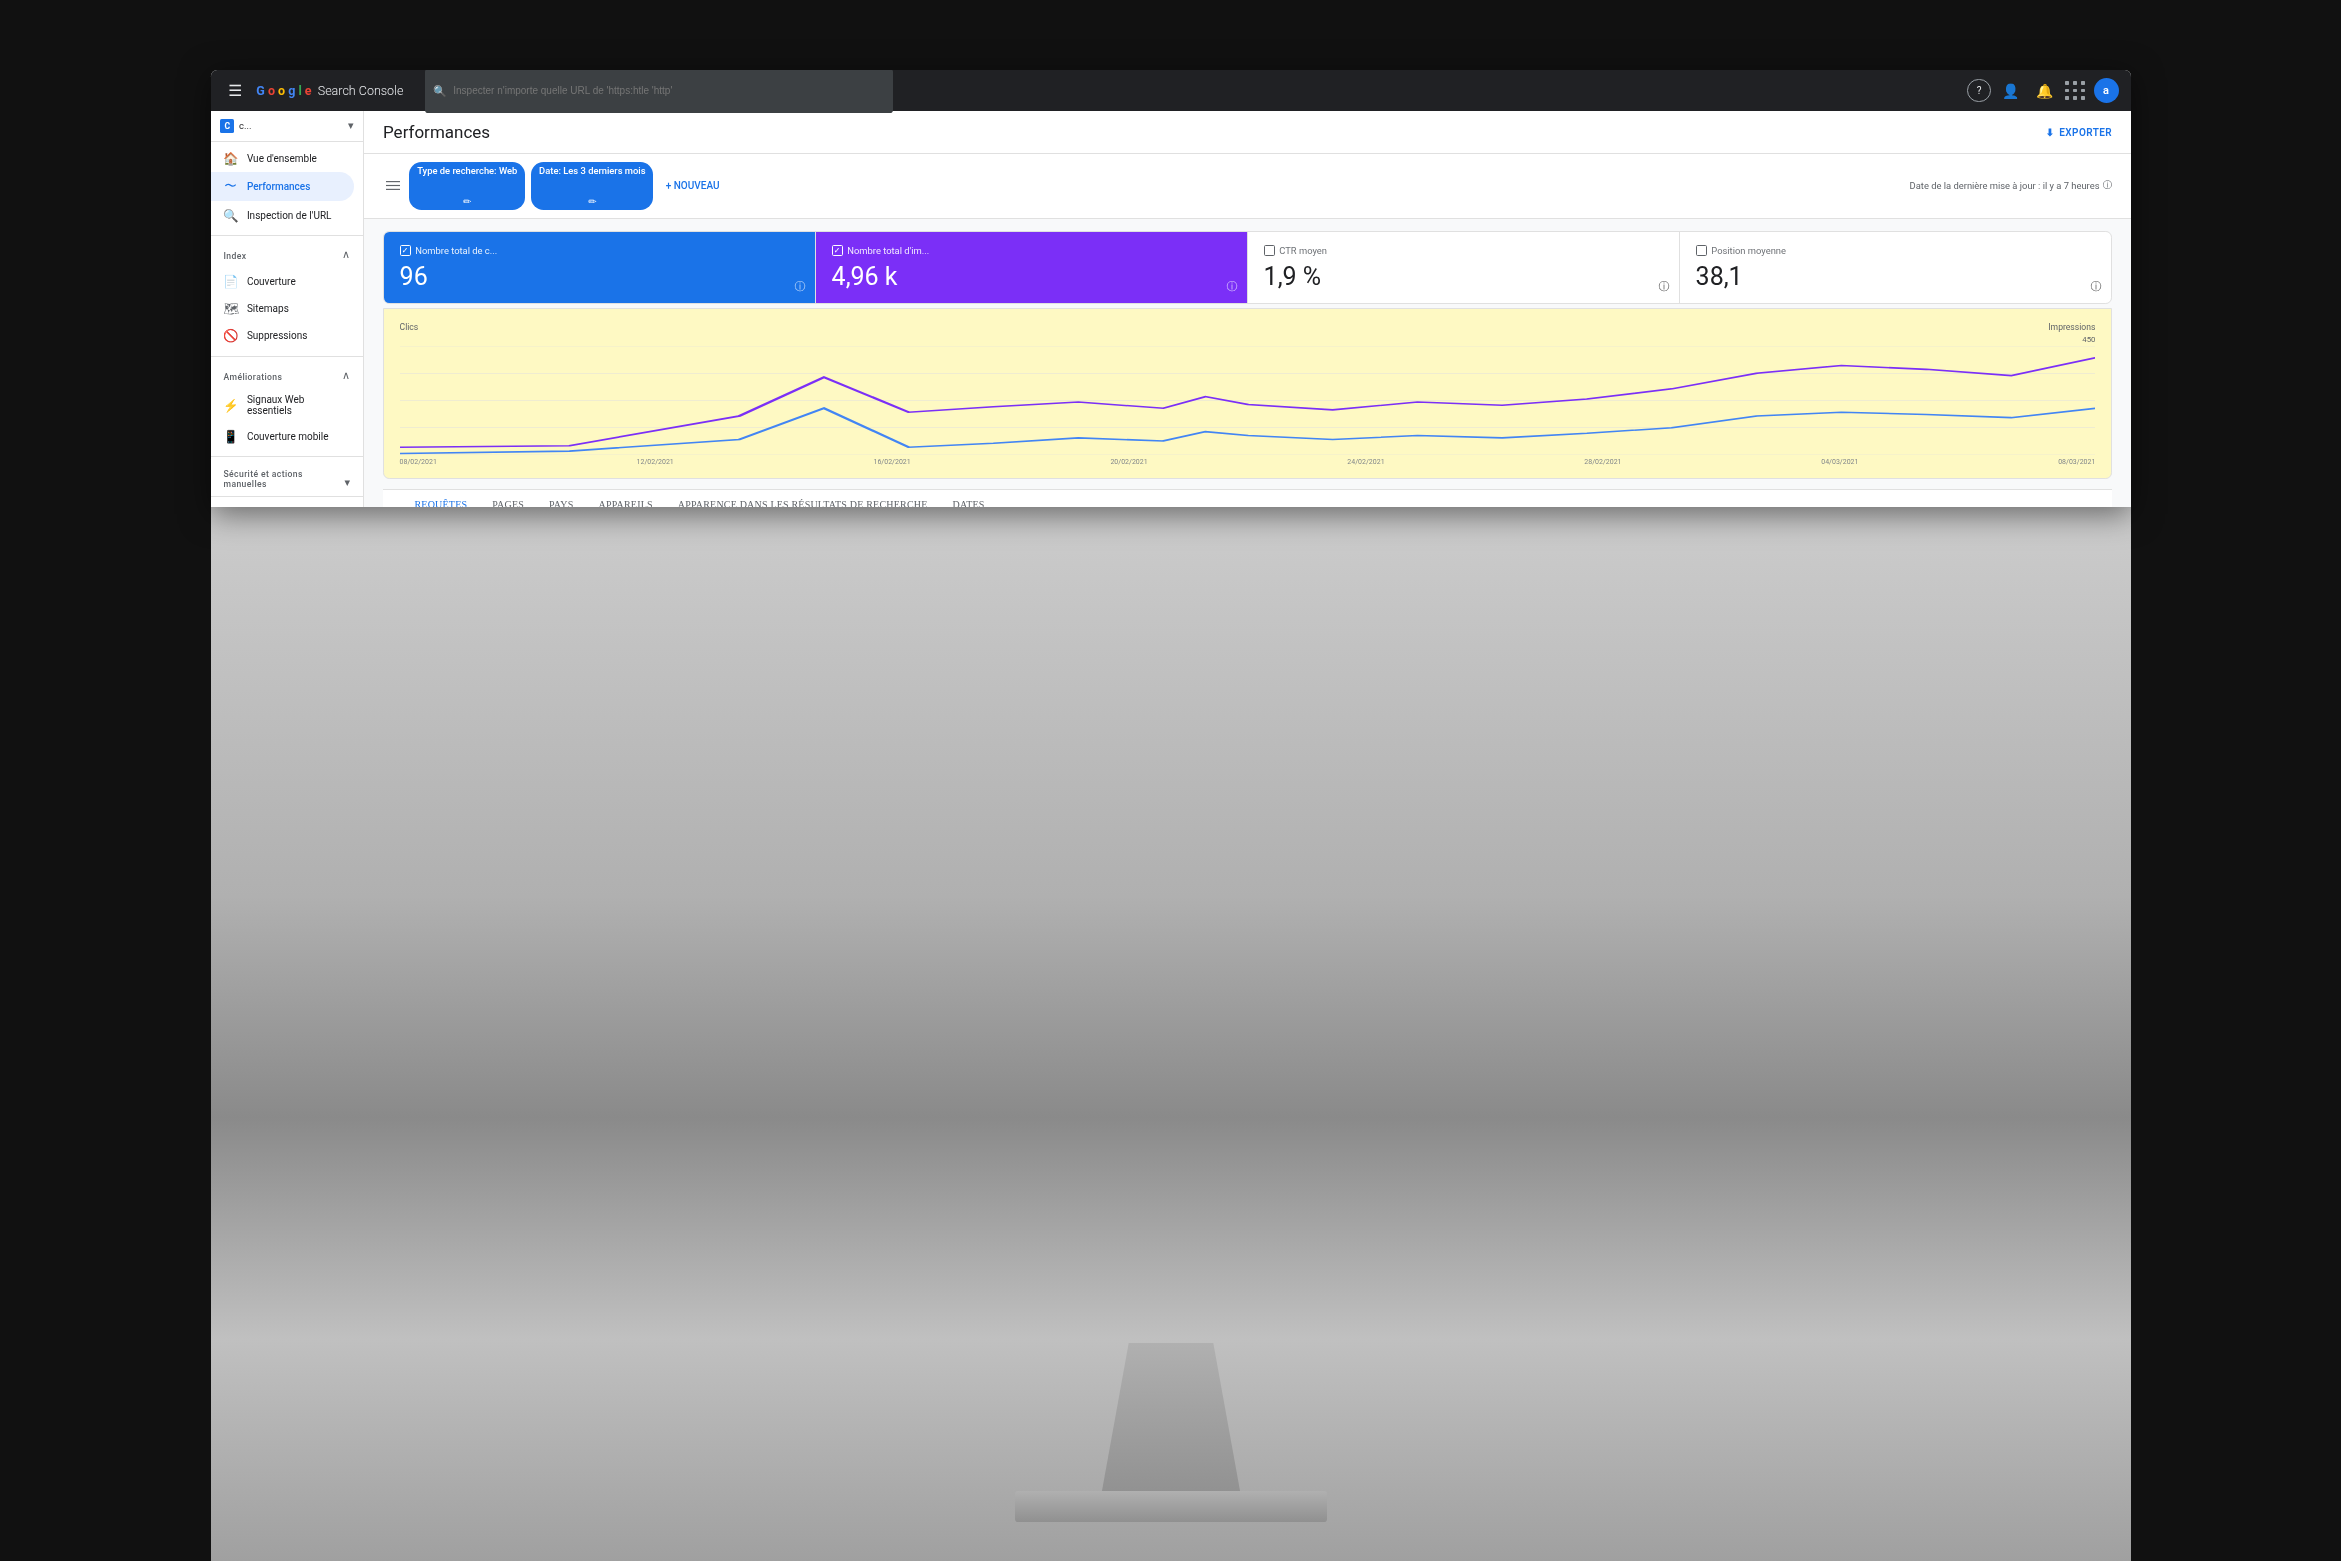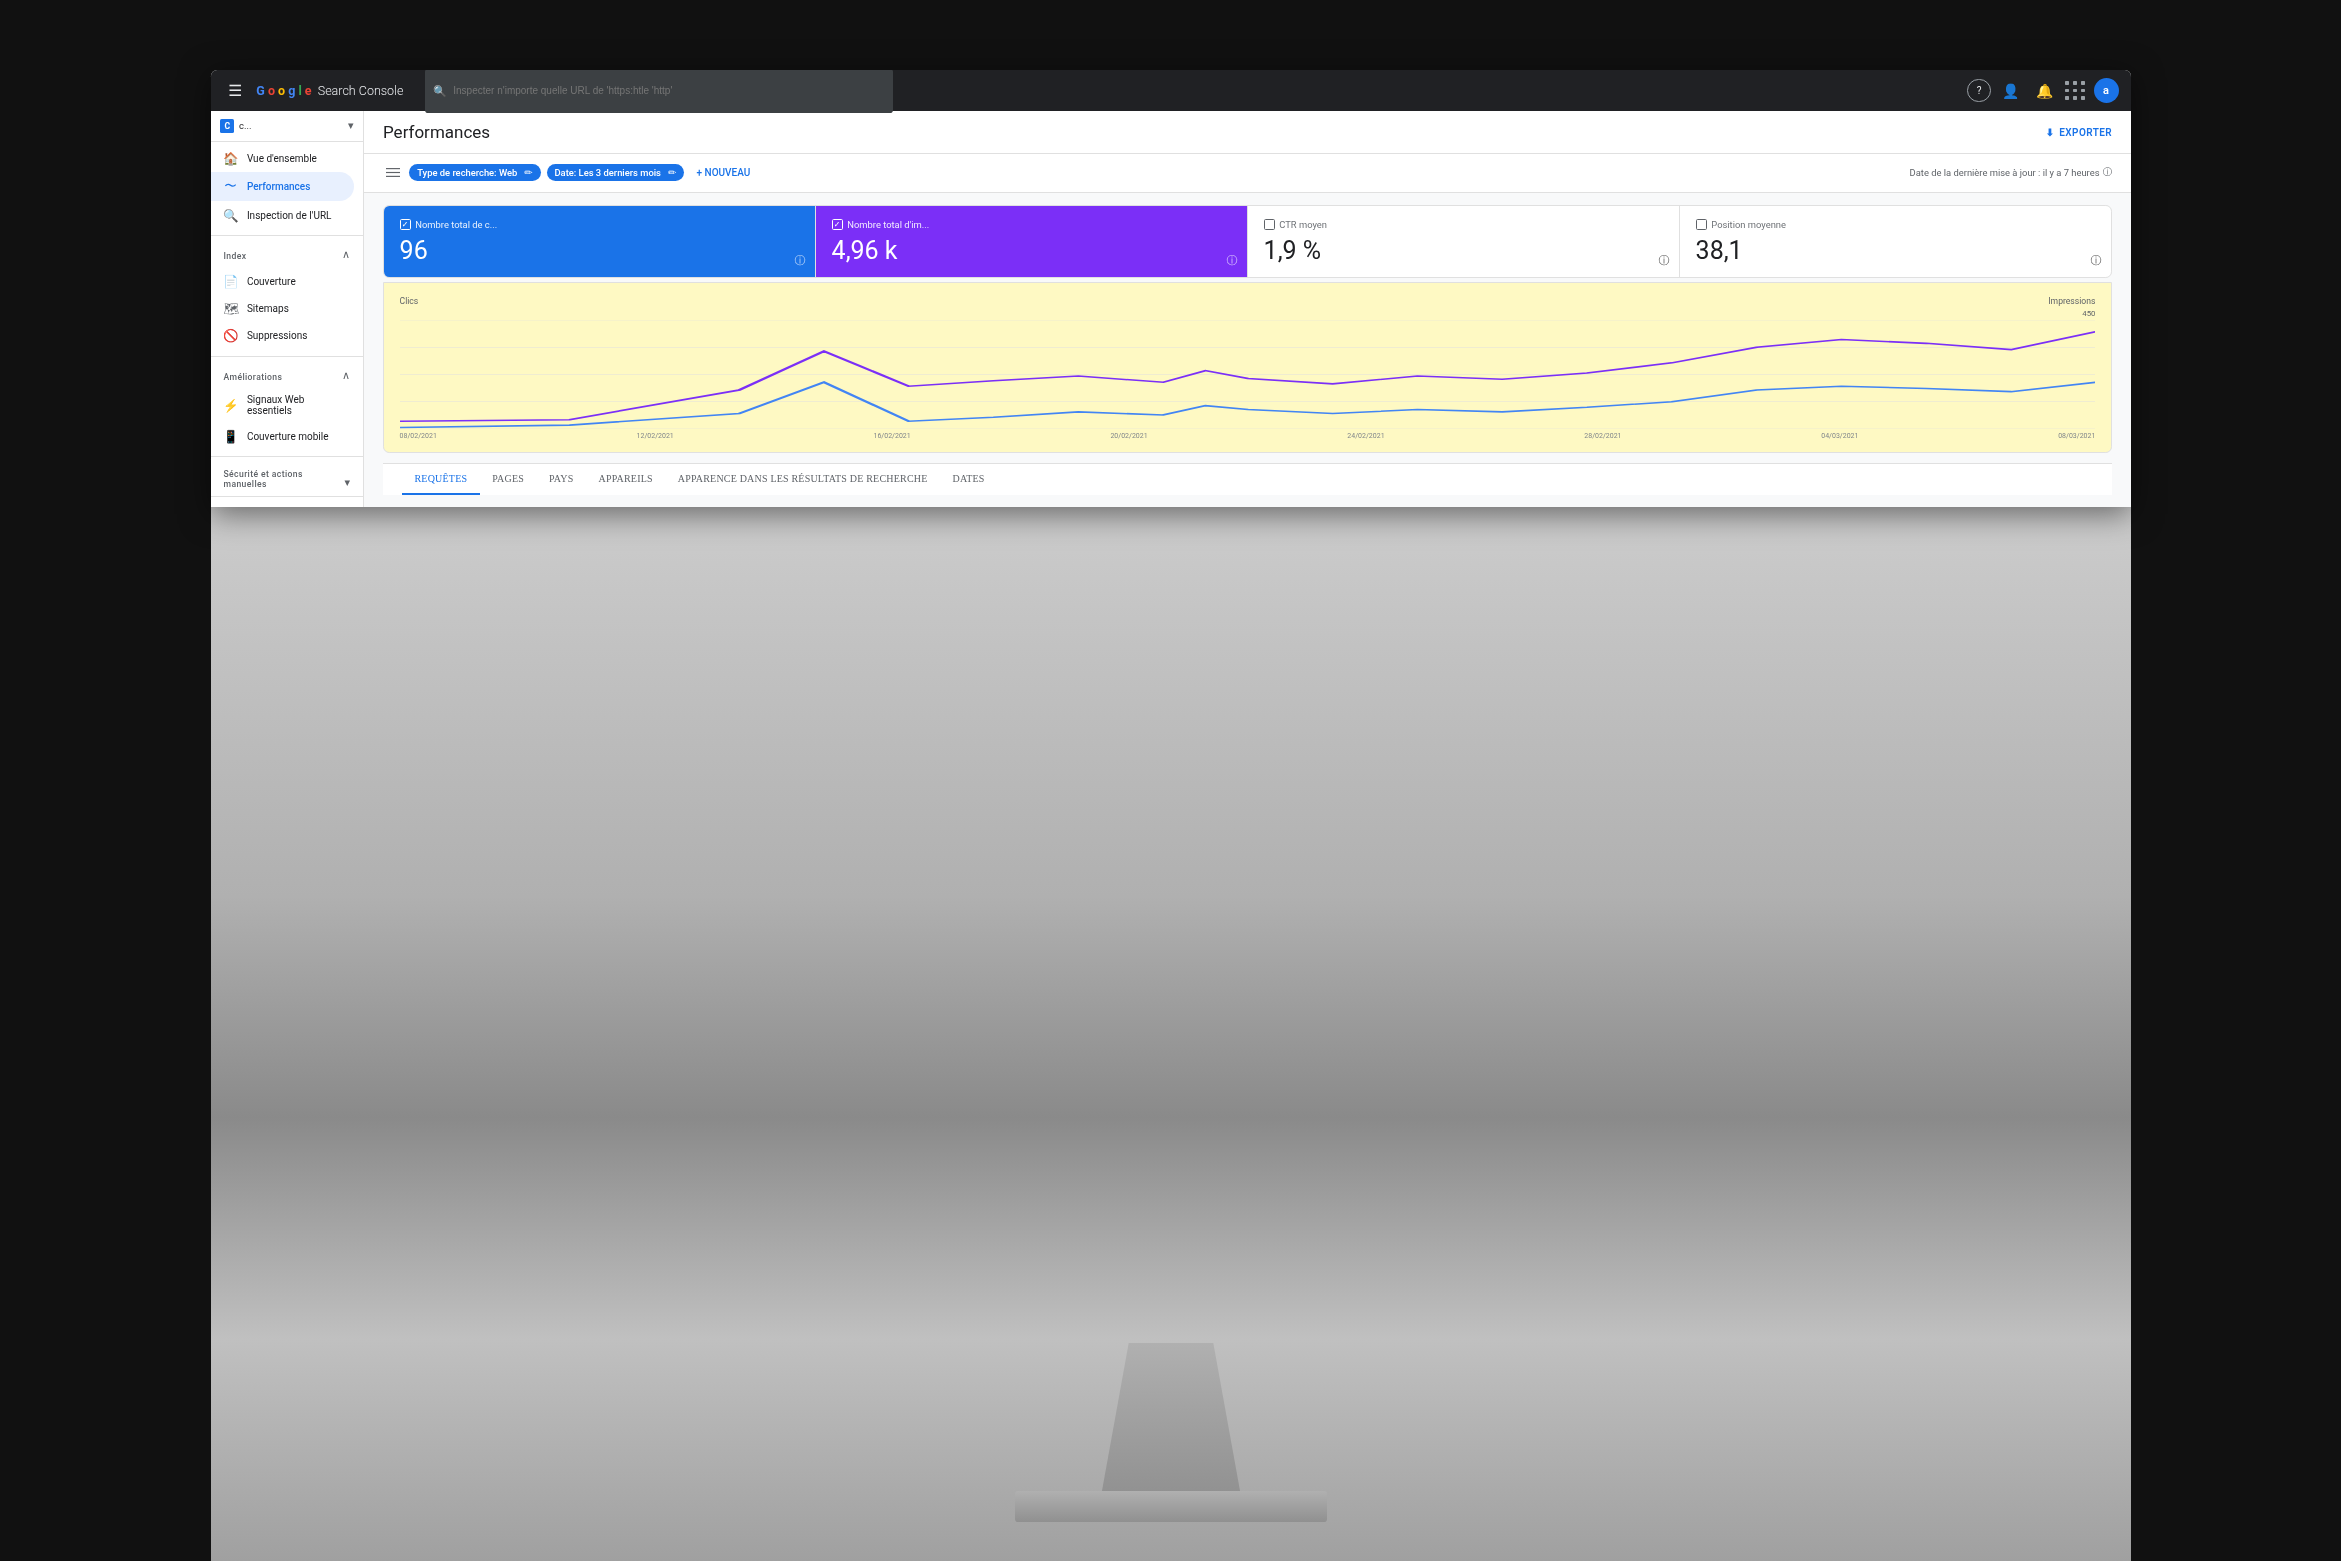--- a/index.html
+++ b/index.html
@@ -289,26 +289,27 @@
     }
     .filter-icon-btn {
       color: #5f6368;
       font-size: 14px;
       cursor: pointer;
       padding: 3.1px;
     }
     .filter-chip {
       display: flex;
       align-items: center;
-      gap: 7px;
+      gap: 20px;
       padding: 3.1px 7.8px;
       border-radius: 12.5px;
       font-size: 9.4px;
       font-weight: 500;
       cursor: pointer;
+      flex-direction: column;
     }
     .filter-chip.blue {
       background: #1a73e8;
       color: white;
     }
     .filter-chip.blue .chip-edit {
       font-size: 10px;
     }
     .new-filter-btn {
       display: flex;

